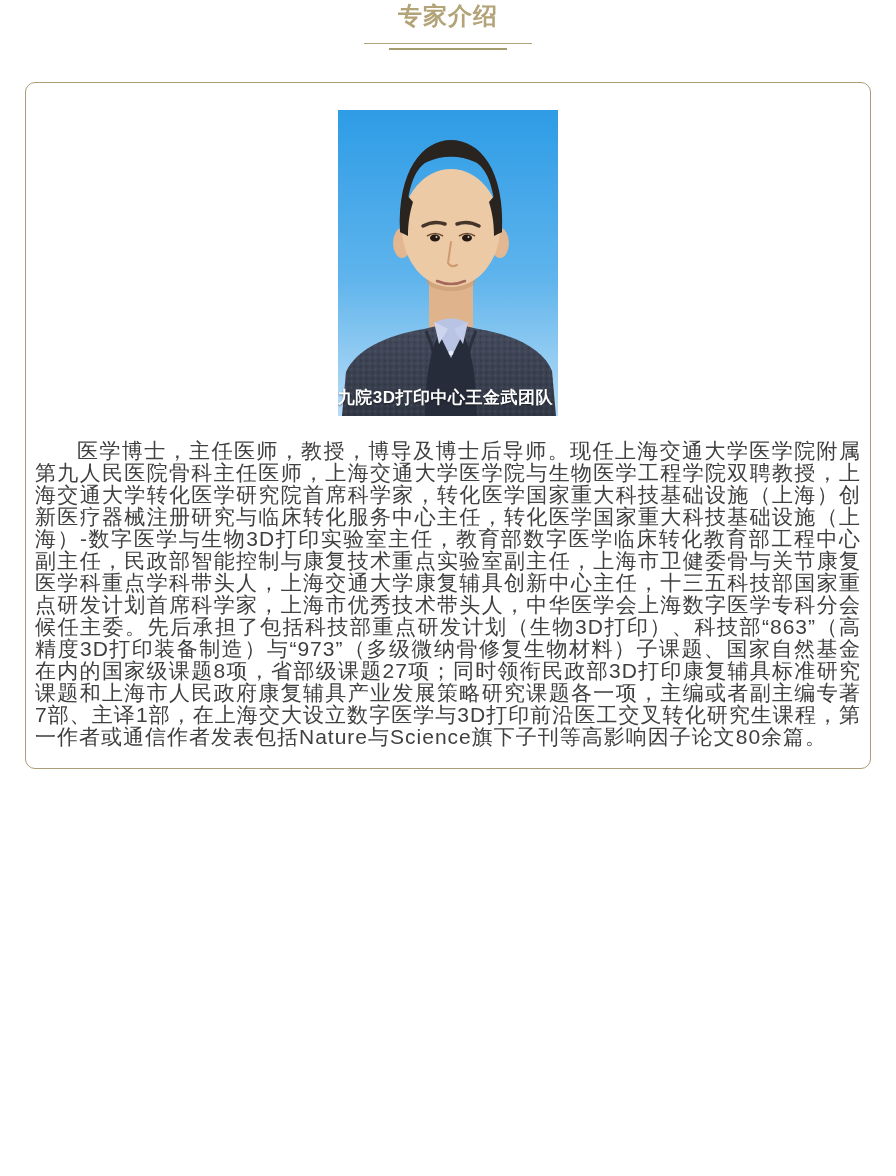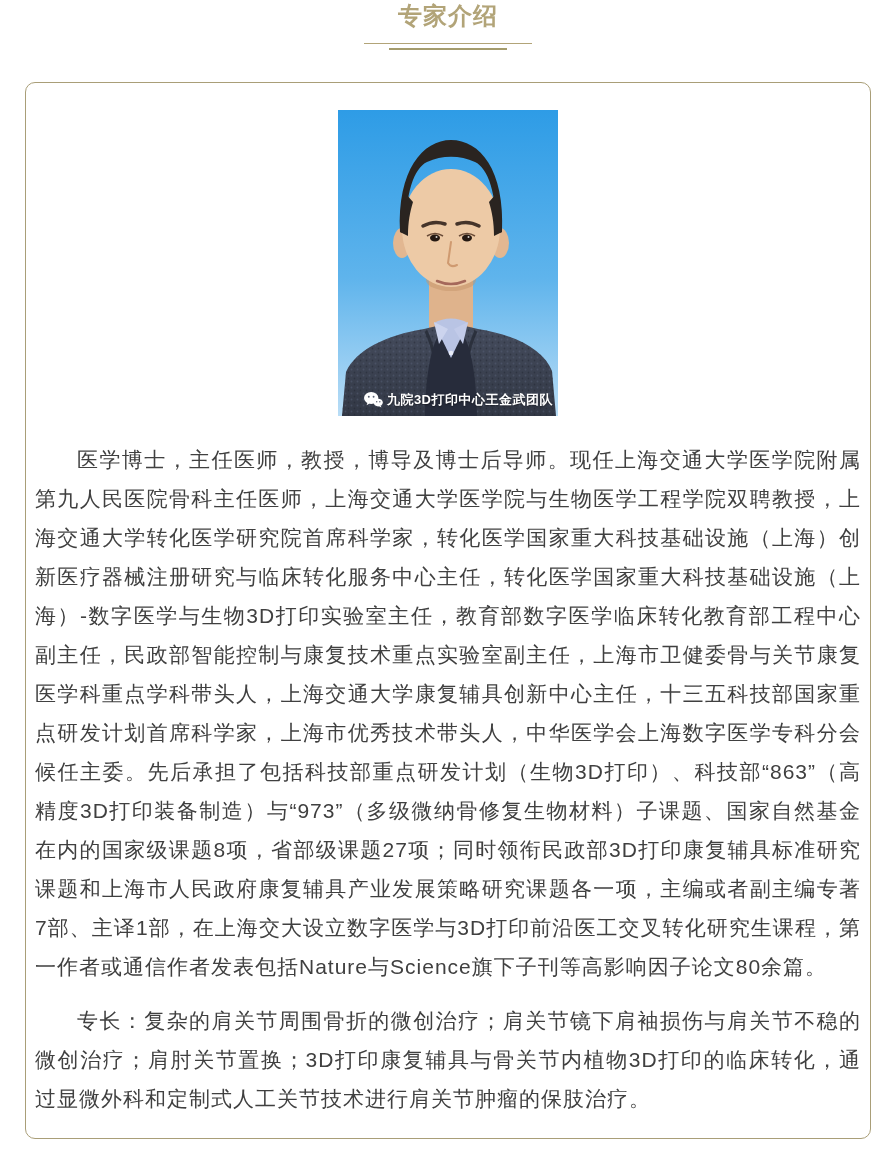--- a/index.html
+++ b/index.html
@@ -37,21 +37,21 @@
     margin: 0 auto;
     position: relative;
     overflow: hidden;
   }
   .photo-wrap svg { display: block; }
   .watermark {
     position: absolute;
     right: 5px; bottom: 7px;
     display: flex; align-items: center; gap: 4px;
     color: #ffffff;
-    font-size: 13px;
+    font-size: 17px;
     font-weight: bold;
     letter-spacing: .5px;
     text-shadow: 0 1px 2px rgba(0,0,0,.5);
     white-space: nowrap;
   }
 
   
   .expert-name {
     margin: 15px 0 0;
     text-align: center;
@@ -59,21 +59,21 @@
     font-weight: bold;
     letter-spacing: 2px;
     color: #353535;
   }
 
   
   .article { margin-top: 24px; }
   .article p {
     margin: 0 0 15px;
     font-size: 21px;
-    line-height: 39px;
+    line-height: 22px;
     letter-spacing: 1px;
     text-align: justify;
     text-indent: 2em;
     color: #404040;
   }
   .article p:last-child { margin-bottom: 0; }
 </style>
 </head>
 <body>
 
@@ -163,16 +163,15 @@
         <circle cx="12.7" cy="9.7" r="0.75" fill="#5a6172"></circle>
         <circle cx="15.8" cy="9.7" r="0.75" fill="#5a6172"></circle>
       </svg>
       <span>九院3D打印中心王金武团队</span>
     </div>
   </div>
 
 
   <div class="article">
     <p>医学博士，主任医师，教授，博导及博士后导师。现任上海交通大学医学院附属第九人民医院骨科主任医师，上海交通大学医学院与生物医学工程学院双聘教授，上海交通大学转化医学研究院首席科学家，转化医学国家重大科技基础设施（上海）创新医疗器械注册研究与临床转化服务中心主任，转化医学国家重大科技基础设施（上海）-数字医学与生物3D打印实验室主任，教育部数字医学临床转化教育部工程中心副主任，民政部智能控制与康复技术重点实验室副主任，上海市卫健委骨与关节康复医学科重点学科带头人，上海交通大学康复辅具创新中心主任，十三五科技部国家重点研发计划首席科学家，上海市优秀技术带头人，中华医学会上海数字医学专科分会候任主委。先后承担了包括科技部重点研发计划（生物3D打印）、科技部“863”（高精度3D打印装备制造）与“973”（多级微纳骨修复生物材料）子课题、国家自然基金在内的国家级课题8项，省部级课题27项；同时领衔民政部3D打印康复辅具标准研究课题和上海市人民政府康复辅具产业发展策略研究课题各一项，主编或者副主编专著7部、主译1部，在上海交大设立数字医学与3D打印前沿医工交叉转化研究生课程，第一作者或通信作者发表包括Nature与Science旗下子刊等高影响因子论文80余篇。</p>
-    <p>专长：复杂的肩关节周围骨折的微创治疗；肩关节镜下肩袖损伤与肩关节不稳的微创治疗；肩肘关节置换；3D打印康复辅具与骨关节内植物3D打印的临床转化，通过显微外科和定制式人工关节技术进行肩关节肿瘤的保肢治疗。</p>
   </div>
 
 </div>
 
 </body></html>

